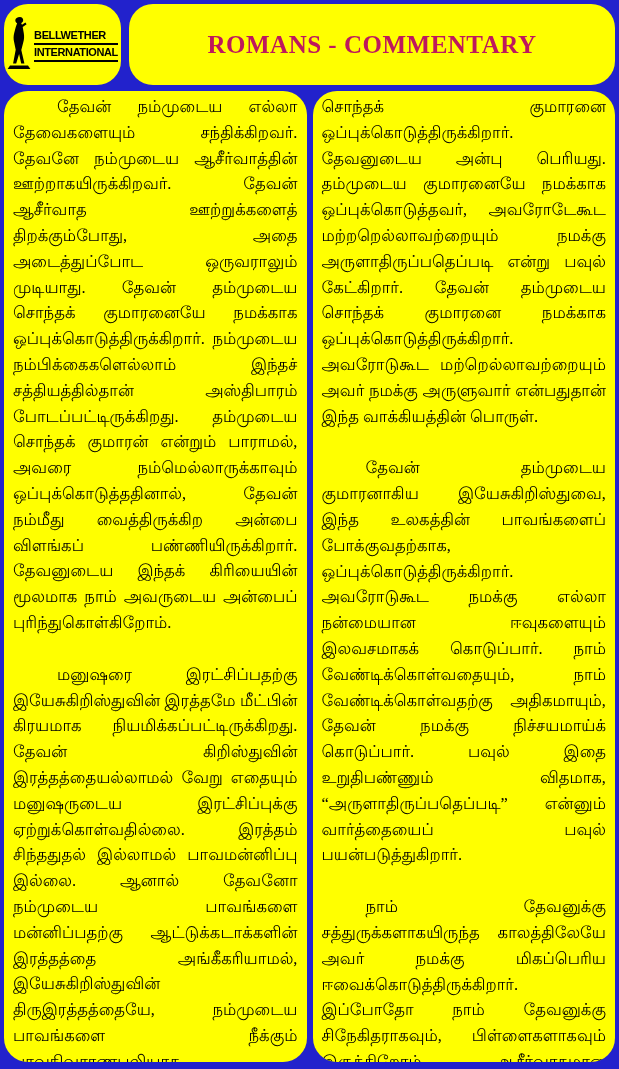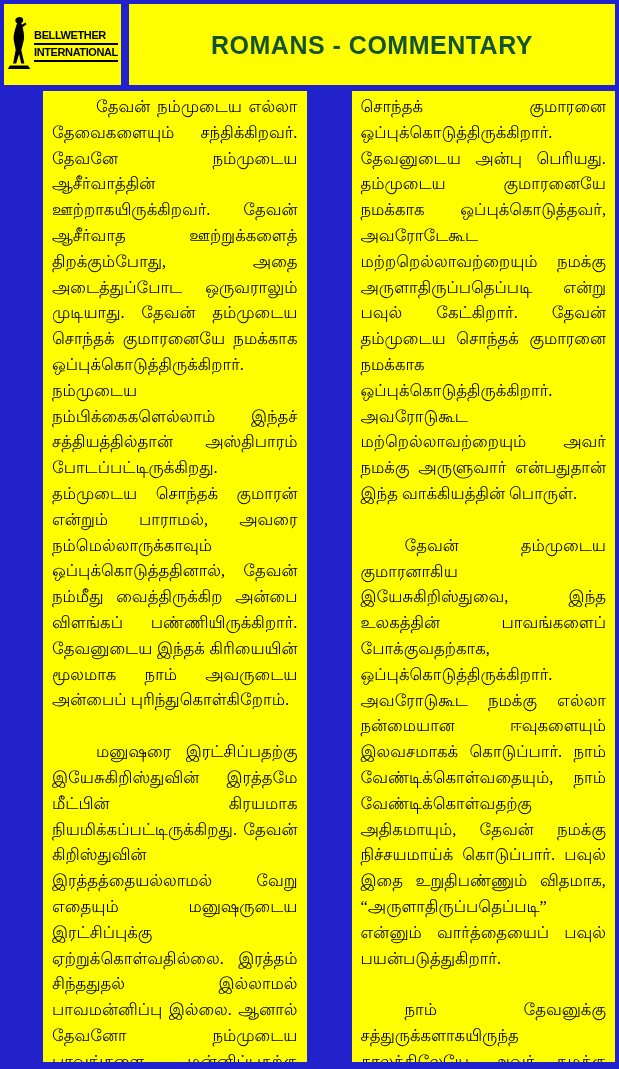--- a/index.html
+++ b/index.html
@@ -7,21 +7,21 @@
   .page {
     position: relative;
     width: 619px; height: 1069px;
     background: #2222CC;
     display: flex; flex-direction: column;
     padding: 4px 4px 7px 4px;
     gap: 6px;
     font-family: "Liberation Serif", serif;
   }
   .header { flex: 0 0 81px; display: flex; gap: 8px; }
-  .ybox { background: #FFFF00; }
+  .ybox { background: #FFFF00; border-radius: 24px; }
   .logo-box {
     width: 117px; flex: 0 0 117px;
     display: flex; align-items: center; justify-content: center;
     gap: 3px; padding: 4px;
   }
   .logo-text {
     display: flex; flex-direction: column;
     font-family: "Liberation Sans", sans-serif;
     font-weight: bold; font-size: 11px; line-height: 14px;
     letter-spacing: -0.4px; color: #000; white-space: nowrap;
@@ -31,32 +31,31 @@
     flex: 1 1 auto;
     display: flex; flex-direction: column;
     align-items: center; justify-content: center;
     gap: 4px; padding: 2px;
   }
   .title-tamil {
     font-weight: bold; font-size: 26px; line-height: 30px; color: #000;
   }
   .title-english {
     font-weight: bold; font-size: 25px; line-height: 28px;
-    letter-spacing: 0.5px; color: #14532d;
-    font-family: Liberation Sans, sans-serif;
+    letter-spacing: 0.5px; color: #be185d;
+    font-family: Liberation Serif, serif;
   }
   .body-row { flex: 1 1 auto; display: flex; gap: 6px; overflow: hidden; }
   .col {
     flex: 1 1 0; background: #FFFF00;
     padding: 3px 9px;
     color: #000;
     font-size: 16.5px; line-height: 25.8px;
     text-align: justify;
     overflow: hidden;
-    margin-left: 39px;
   }
   .col p { text-indent: 44px; }
   .col p + p { margin-top: 26px; }
   .col p.continuation { text-indent: 0; }
   .statue-icon { flex: 0 0 auto; }
 </style>
 </head>
 <body>
 
 <div class="page">

